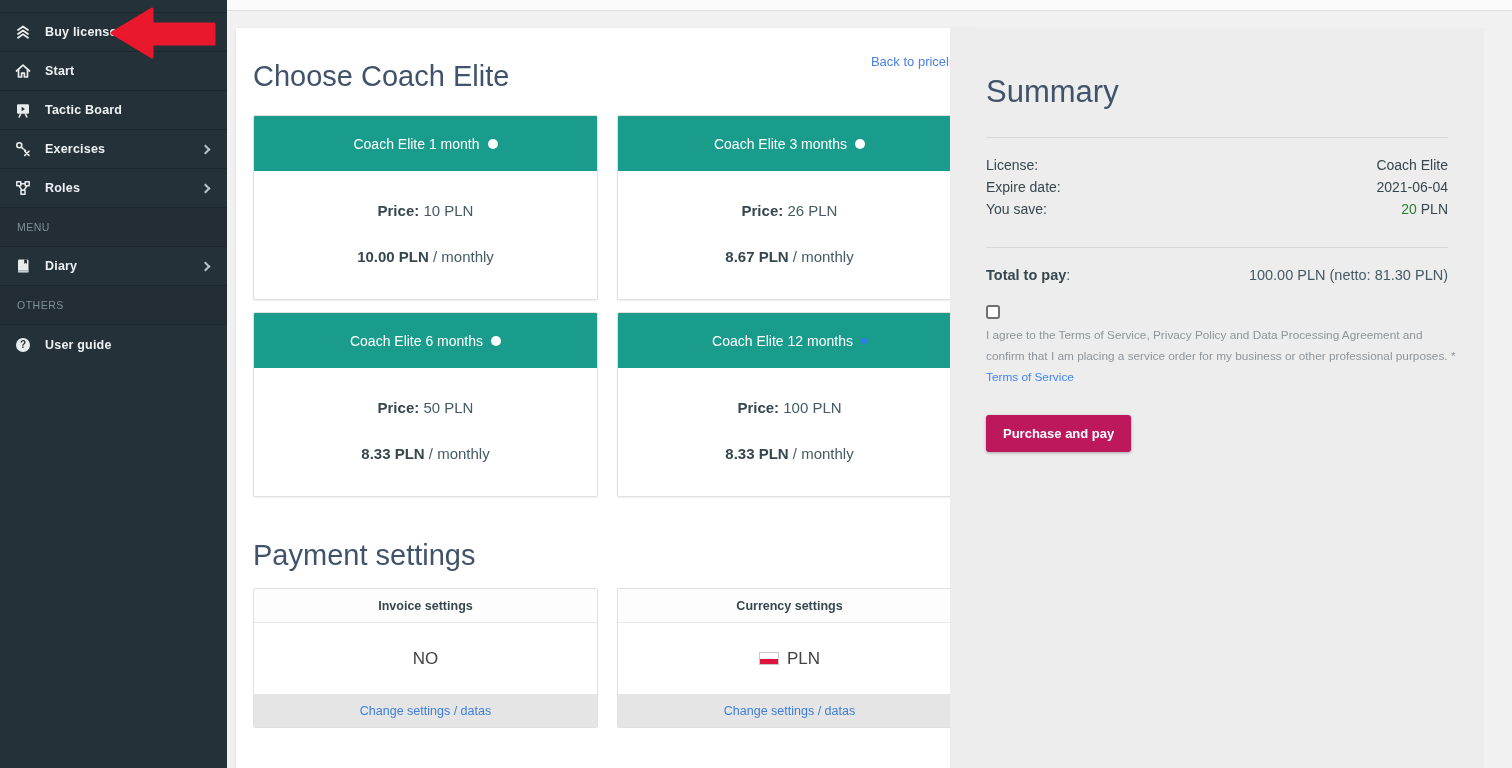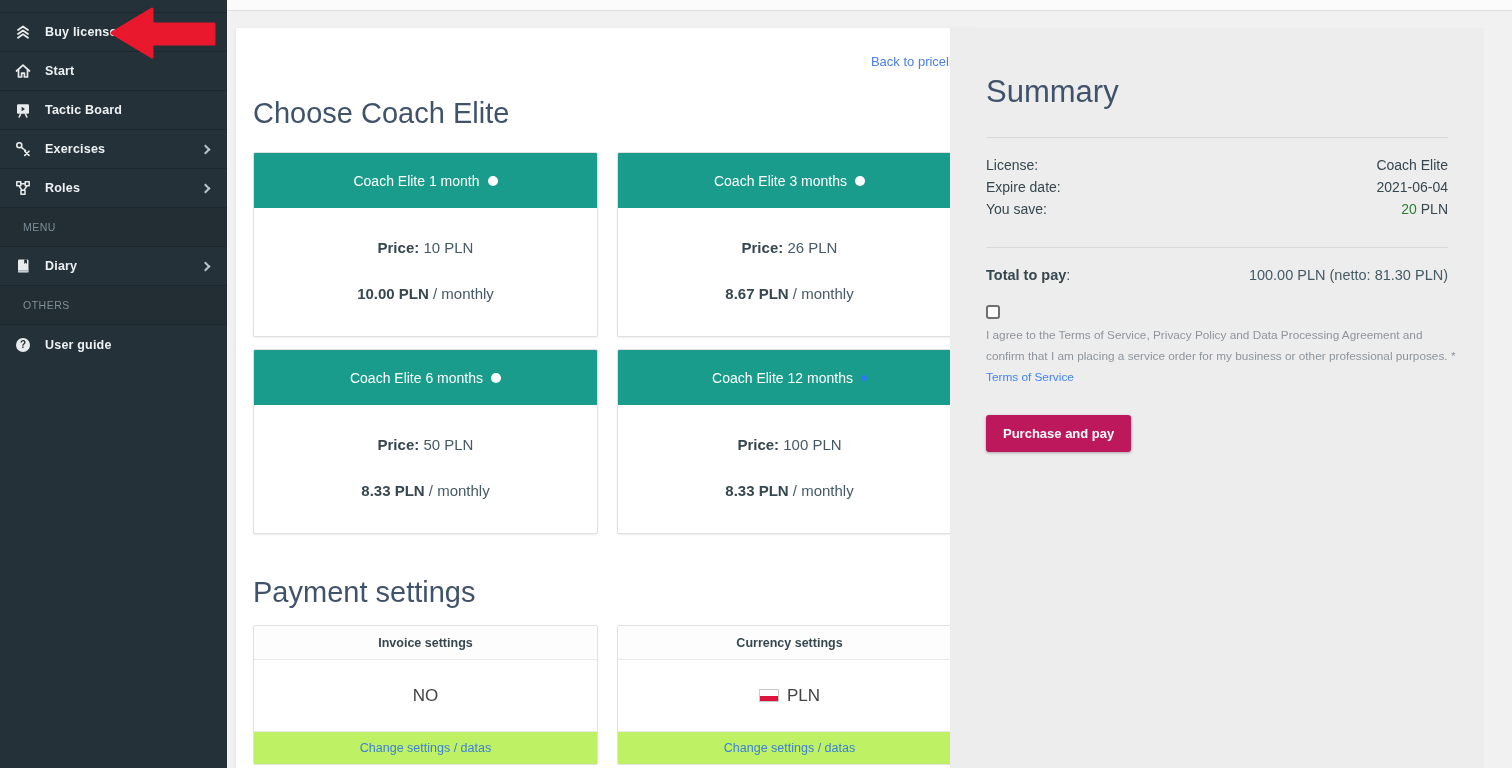--- a/index.html
+++ b/index.html
@@ -10,38 +10,38 @@
   
   .topbar { position:absolute; left:227px; top:0; width:1285px; height:11px;
             background:#fbfbfb; border-bottom:1px solid #e0e0e0; }
 
   
   .sidebar { position:absolute; left:0; top:0; width:227px; height:768px; background:#253139; }
   .side-top { height:13px; border-bottom:1px solid #1d272e; }
   .side-item { height:39px; display:flex; align-items:center; gap:13px;
                padding:0 12px 0 14px; border-bottom:1px solid #1d272e; cursor:pointer; }
   .side-item .lbl { font-size:12.5px; font-weight:bold; color:#eef1f3; letter-spacing:.2px; }
-  .side-section { height:39px; display:flex; align-items:center; padding-left:23px;
+  .side-section { height:39px; display:flex; align-items:center; padding-left:17px;
                   font-size:10.5px; color:#7f9097; letter-spacing:.5px;
                   background:#222d34; border-bottom:1px solid #1d272e; }
   .icon18 { width:18px; height:18px; flex:0 0 18px; }
   .chev { margin-left:auto; width:7px; height:7px; border-top:2px solid #b9c4c9;
           border-right:2px solid #b9c4c9; transform:rotate(45deg); margin-right:6px; }
 
   
   .arrow-wrap { position:absolute; left:110px; top:7px; z-index:9; }
 
   
   .main-card { position:absolute; left:236px; top:28px; width:742px; height:740px;
                background:#fff; box-shadow:0 1px 3px rgba(0,0,0,.08);
                padding:8px 16px 0 17px; }
   .back-link { position:absolute; top:26px; right:16px; font-size:13px; color:#4a80e0;
                text-decoration:none; cursor:pointer; }
   .h-big { font-size:29px; font-weight:400; color:#40536b; }
-  .h-choose { margin-top:61px; }
+  .h-choose { margin-top:24px; }
   .h-payment { margin-top:42px; }
 
   .plan-grid { margin-top:22px; display:grid; grid-template-columns:345px 345px; gap:12px 19px; }
   .plan-card { width:345px; height:185px; background:#fff; border:1px solid #e0e0e0;
                border-radius:2px; box-shadow:0 1px 2px rgba(0,0,0,.07); overflow:hidden; cursor:pointer; }
   .plan-head { height:55px; background:#199c8b; display:flex; align-items:center; justify-content:center;
                color:#fff; font-size:14px; }
   .radio-dot { width:10px; height:10px; border-radius:50%; background:#fff; margin-left:8px; }
   .radio-dot.selected { width:6px; height:6px; border:3px solid #2d7bf0; background:#fff; }
   .plan-body { height:129px; display:flex; flex-direction:column; justify-content:space-around;
@@ -50,21 +50,21 @@
 
   .set-grid { margin-top:16px; display:grid; grid-template-columns:345px 345px; gap:19px; }
   .set-card { width:345px; height:140px; background:#fff; border:1px solid #e0e0e0;
               border-radius:2px; display:flex; flex-direction:column; overflow:hidden; }
   .set-head { height:34px; display:flex; align-items:center; justify-content:center;
               font-size:12.5px; font-weight:bold; color:#37474f; border-bottom:1px solid #e8e8e8;
               background:#fdfdfd; }
   .set-body { flex:1; display:flex; align-items:center; justify-content:center;
               font-size:17px; color:#424242; gap:8px; }
   .set-foot { height:33px; display:flex; align-items:center; justify-content:center;
-              background:#bef264; border-top:1px solid #e8e8e8; }
+              background:#e5e5e5; border-top:1px solid #e8e8e8; }
   .set-foot a { font-size:12.5px; color:#3d7fd9; text-decoration:none; cursor:pointer; }
   .flag-pl { width:20px; height:13px; border:1px solid #c9c9c9;
              background:linear-gradient(#ffffff 50%, #dd153c 50%); }
 
   
   .summary { position:absolute; left:950px; top:28px; width:534px; height:740px;
              background:#ededed; padding:0 36px 0 36px; }
   .summary h1 { margin-top:46px; font-size:31px; font-weight:400; color:#41536b; }
   .sum-hr { border:none; border-top:1px solid #d8d8d8; margin-top:27px; }
   .sum-rows { margin-top:16px; }

